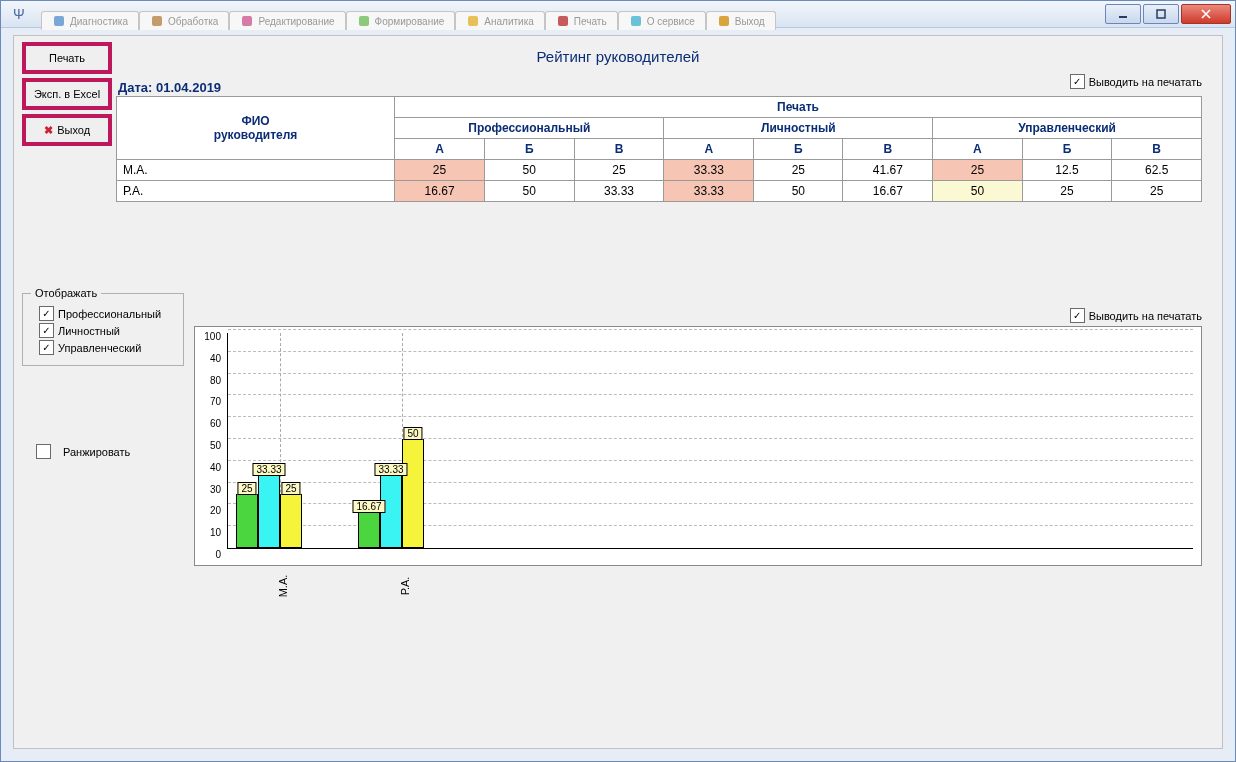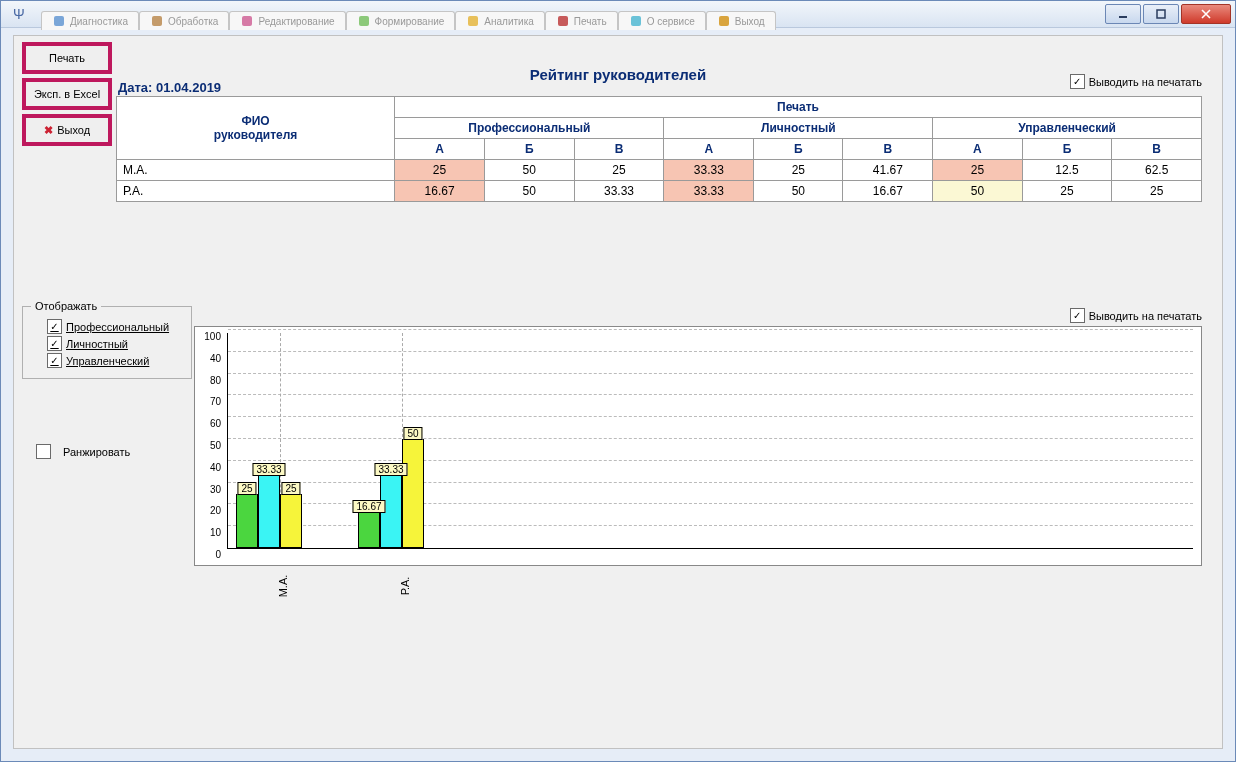--- a/index.html
+++ b/index.html
@@ -106,23 +106,23 @@
     align-items: center;
     justify-content: center;
     gap: 4px;
     color: #000;
   }
   .std-btn .x-icon { color: #c23; font-weight: bold; }
 
   .heading {
     text-align: center;
     font-size: 15px;
-    font-weight: bold;
+    font-weight: normal;
     color: #0b2d75;
-    margin-top: 22px;
+    margin-top: 4px;
   }
   .date-line {
     position: absolute;
     left: 104px;
     top: 44px;
     font-size: 13px;
     font-weight: bold;
     color: #0b2d75;
   }
 
@@ -162,26 +162,25 @@
     text-align: left;
     padding-left: 6px;
   }
   .hl-red { background: #f7c5b3; }
   .hl-yel { background: #fbf8d4; }
 
   
   .display-group {
     position: absolute;
     left: 8px;
-    top: 270px;
+    top: 257px;
     width: 136px;
     border: 1px solid #b0b0b0;
-    padding: 10px 8px 8px 24px;
+    padding: 10px 8px 8px 16px;
     font-size: 11px;
-    text-decoration: underline;
   }
   .display-group .g-title {
     position: absolute;
     top: -7px;
     left: 8px;
     background: #f0f0f0;
     padding: 0 4px;
     font-size: 11px;
     color: #000;
   }

